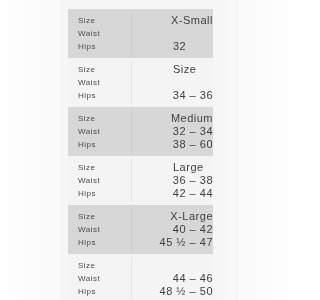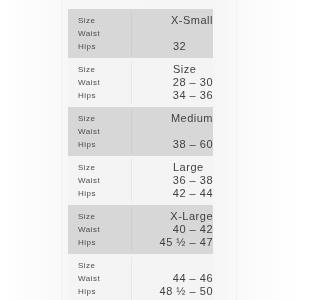--- a/index.html
+++ b/index.html
@@ -140,35 +140,35 @@
         </div>
       </div>
       <div class="size-group shade-off">
         <div class="group-divider"></div>
         <div class="row">
           <div class="cell-label">Size</div>
           <div class="cell-value">Size</div>
         </div>
         <div class="row">
           <div class="cell-label">Waist</div>
-          <div class="cell-value">28 – 30</div>
         </div>
         <div class="row">
           <div class="cell-label">Hips</div>
           <div class="cell-value">34 – 36</div>
         </div>
       </div>
       <div class="size-group shade-on">
         <div class="group-divider"></div>
         <div class="row">
           <div class="cell-label">Size</div>
           <div class="cell-value">Medium</div>
         </div>
         <div class="row">
           <div class="cell-label">Waist</div>
+          <div class="cell-value">32 – 34</div>
         </div>
         <div class="row">
           <div class="cell-label">Hips</div>
           <div class="cell-value">38 – 60</div>
         </div>
       </div>
       <div class="size-group shade-off">
         <div class="group-divider"></div>
         <div class="row">
           <div class="cell-label">Size</div>

